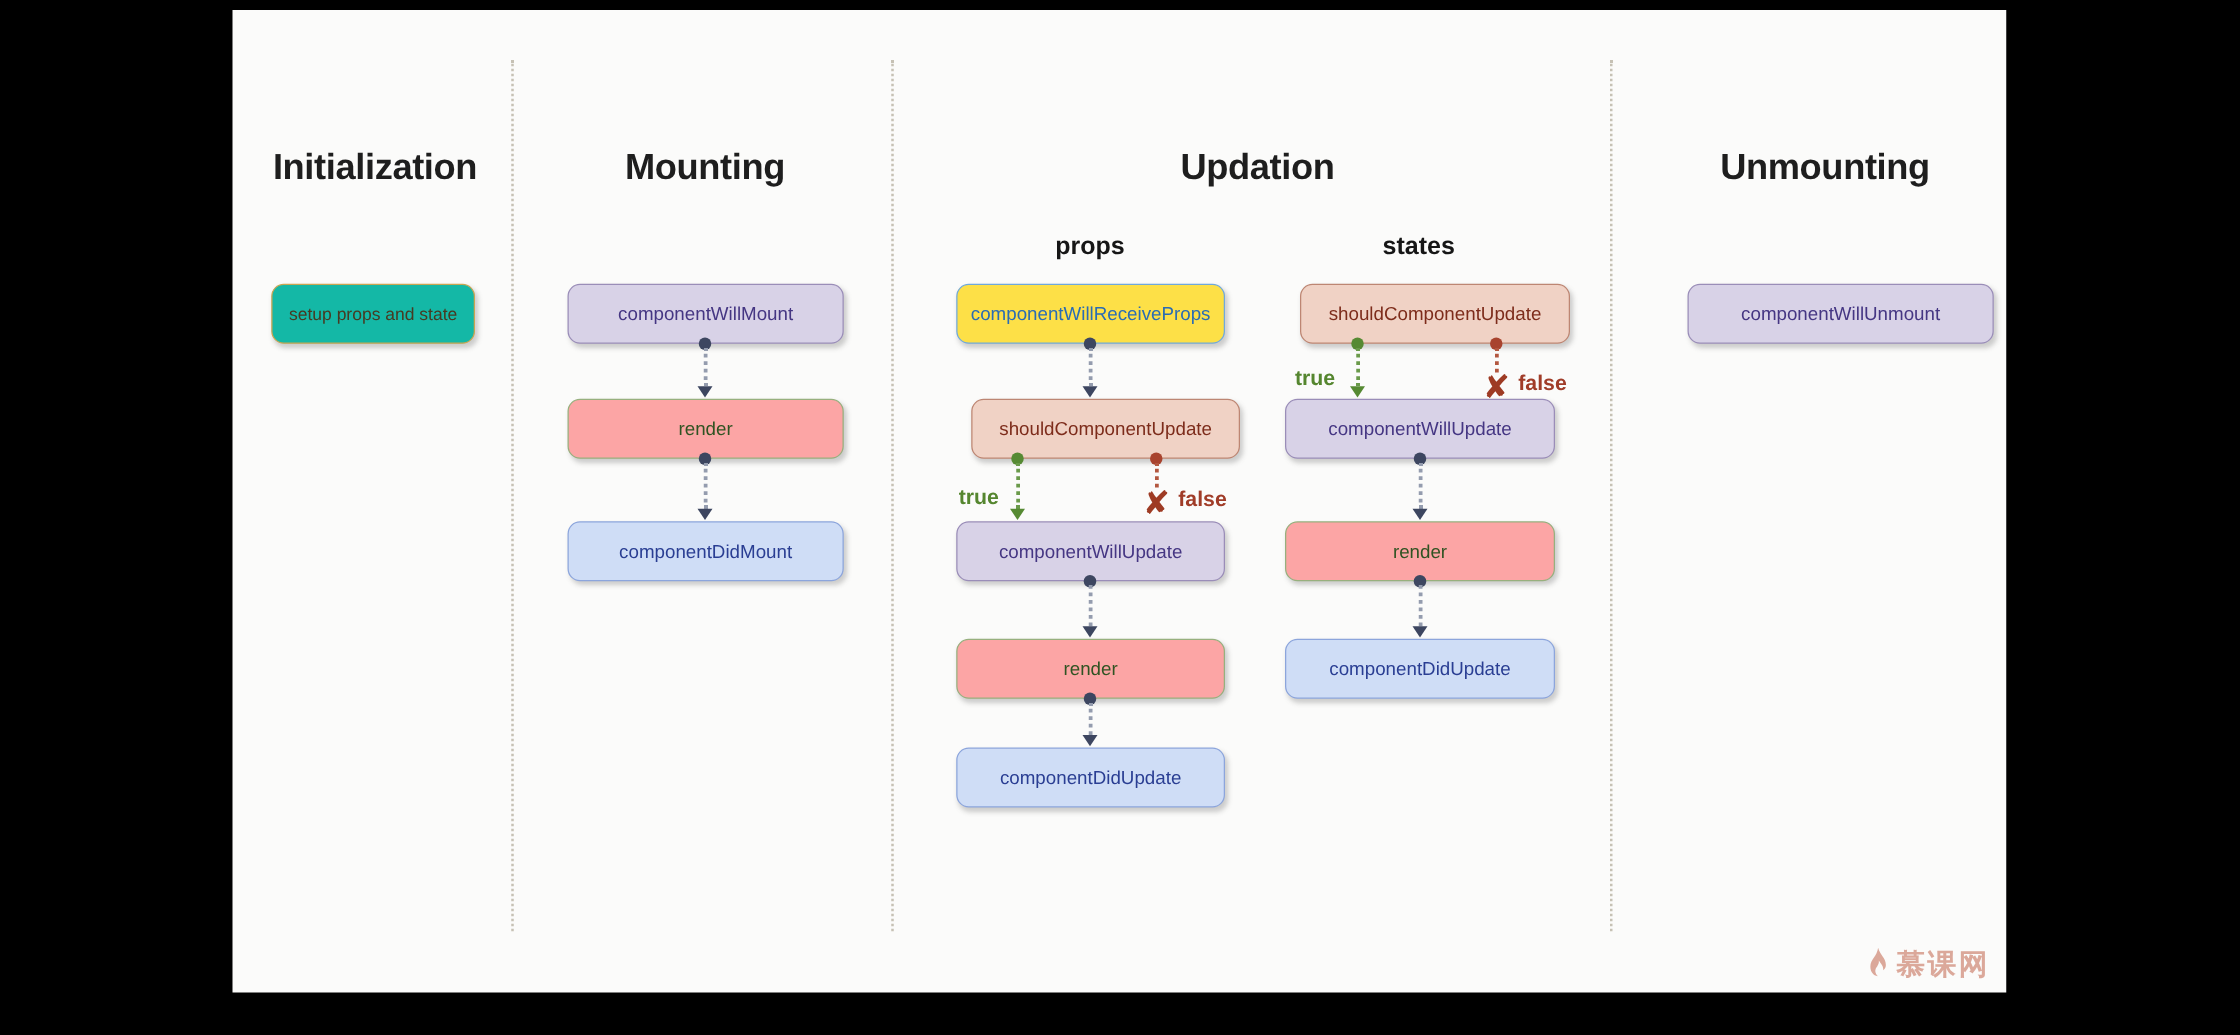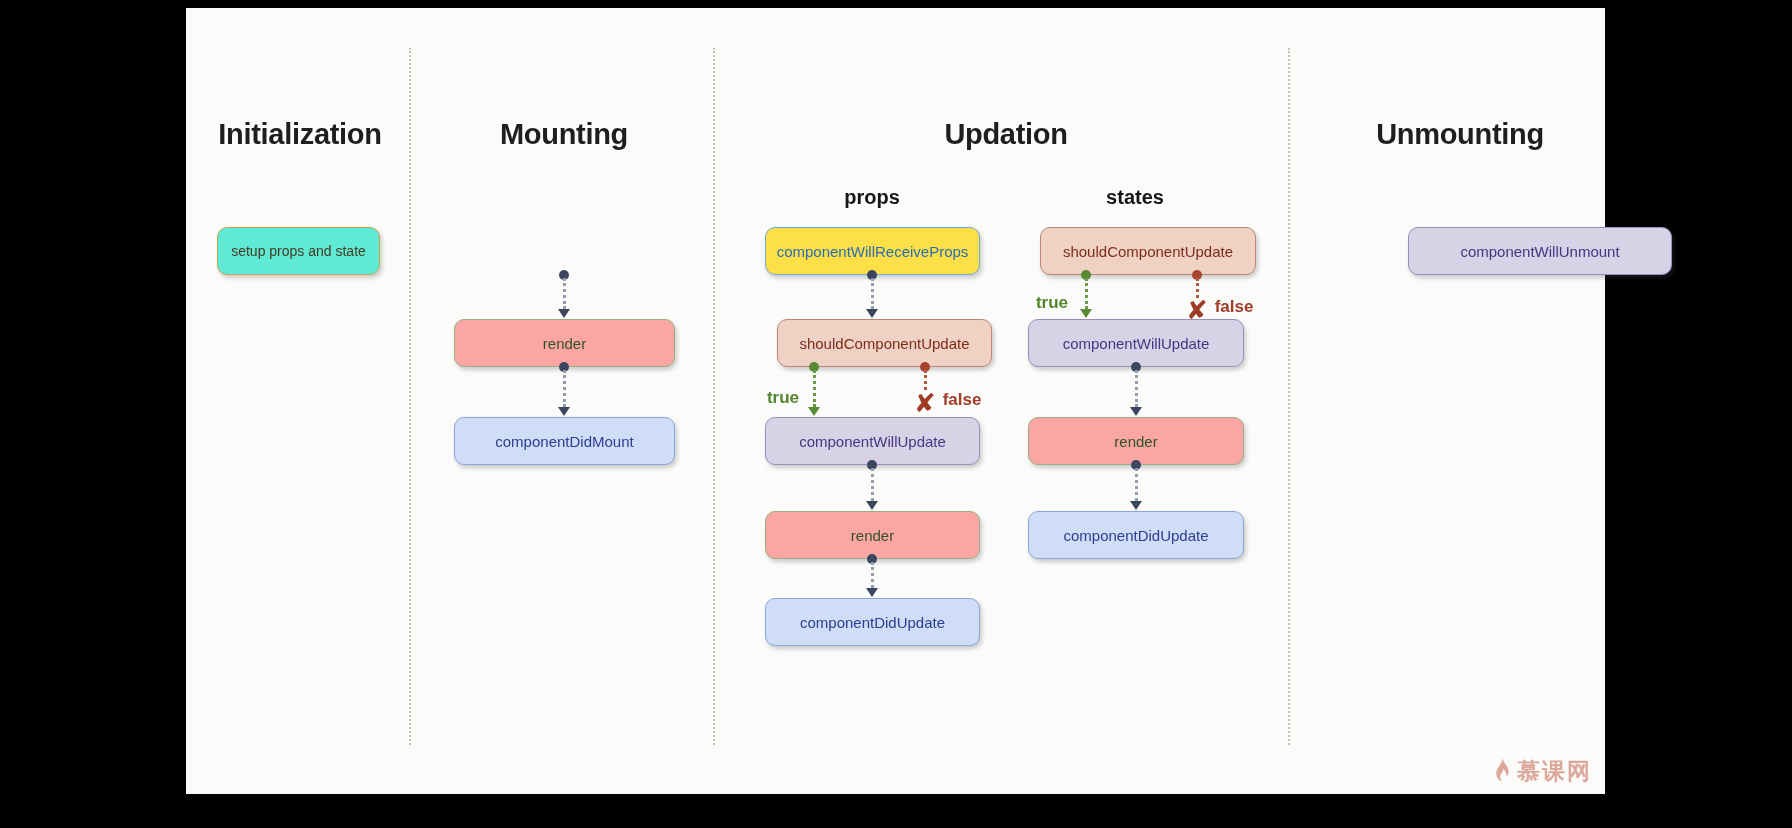--- a/index.html
+++ b/index.html
@@ -10,21 +10,21 @@
   .phase-title{position:absolute;top:110px;transform:translateX(-50%);
     font-size:29px;font-weight:bold;color:#1e1e1e;letter-spacing:-0.3px;white-space:nowrap;}
   .sub-title{position:absolute;top:178px;transform:translateX(-50%);
     font-size:20px;font-weight:bold;color:#161616;white-space:nowrap;}
 
   .divider{position:absolute;top:40px;height:697px;width:0;border-left:2px dotted #c6c1b4;}
 
   .box{position:absolute;height:48px;box-sizing:border-box;border:1.6px solid;border-radius:10px;
     display:flex;align-items:center;justify-content:center;font-size:15px;white-space:nowrap;
     box-shadow:2px 3px 4px rgba(80,80,80,.28);}
-  .box.yellow  {background:#5eead4;border-color:#c9a552;color:#473a22;font-size:14px;}
+  .box.yellow  {background:#14b8a6;border-color:#c9a552;color:#473a22;font-size:14px;}
   .box.lavender{background:#d8d2e7;border-color:#9a8db8;color:#453683;}
   .box.green   {background:#fca5a5;border-color:#97b07e;color:#2f5322;}
   .box.blue    {background:#cfddf6;border-color:#8ca5dc;color:#2a3e93;}
   .box.sky     {background:#fde047;border-color:#70a9dc;color:#2a6cb4;}
   .box.salmon  {background:#f0d2c5;border-color:#bd8673;color:#7d2c1b;margin-left:12px;}
 
   .dot{position:absolute;width:10px;height:10px;margin:-5px 0 0 -5px;border-radius:50%;background:#3d4660;}
   .dline{position:absolute;width:0;border-left:3px dotted #949cae;margin-left:-1.5px;}
   .ahead{position:absolute;width:0;height:0;margin-left:-6px;
     border-left:6px solid transparent;border-right:6px solid transparent;border-top:9px solid #3d4660;}
@@ -52,20 +52,21 @@
     <div class="phase-title" style="left:114px">Initialization</div>
     <div class="phase-title" style="left:378px">Mounting</div>
     <div class="phase-title" style="left:820px">Updation</div>
     <div class="phase-title" style="left:1274px">Unmounting</div>
 
     <div class="sub-title" style="left:686px">props</div>
     <div class="sub-title" style="left:949px">states</div>
 
     <div class="box yellow" style="left:31px;top:219px;width:163px">setup props and state</div>
 
+    <div class="box lavender" style="left:268px;top:219px;width:221px">componentWillMount</div>
     <div class="box green" style="left:268px;top:311px;width:221px">render</div>
     <div class="box blue" style="left:268px;top:409px;width:221px">componentDidMount</div>
 
     <div class="dot" style="left:378px;top:267px"></div>
     <div class="dline" style="left:378px;top:270px;height:31px"></div>
     <div class="ahead" style="left:378px;top:301px"></div>
     <div class="dot" style="left:378px;top:359px"></div>
     <div class="dline" style="left:378px;top:362px;height:37px"></div>
     <div class="ahead" style="left:378px;top:399px"></div>
 
@@ -111,21 +112,21 @@
     <div class="xmark" style="left:1011px;top:302px">✘</div>
     <div class="blabel r" style="left:1048px;top:299px">false</div>
 
     <div class="dot" style="left:950px;top:359px"></div>
     <div class="dline" style="left:950px;top:362px;height:37px"></div>
     <div class="ahead" style="left:950px;top:399px"></div>
     <div class="dot" style="left:950px;top:457px"></div>
     <div class="dline" style="left:950px;top:460px;height:33px"></div>
     <div class="ahead" style="left:950px;top:493px"></div>
 
-    <div class="box lavender" style="left:1222px;top:219px;width:264px">componentWillUnmount</div>
+    <div class="box lavender" style="left:1164px;top:219px;width:245px">componentWillUnmount</div>
 
     <div class="watermark">
       <svg width="21" height="27" viewBox="0 0 22 28">
         <path d="M11 0 C12.5 6 17.5 8.5 17.5 14.5 C17.5 16.5 16.5 18 15.2 19 C15.8 15.5 13 13.2 11.6 10.8 C12.2 15 8.2 16.6 8.7 20.2 C8.9 21.8 9.8 22.9 10.8 24 C6.8 23.4 4.5 20.2 4.5 15.8 C4.5 9.5 10 7.5 11 0 Z" fill="#dba89a"></path>
       </svg>
       <span class="wm-text">慕课网</span>
     </div>
 
   </div>
 </div>

